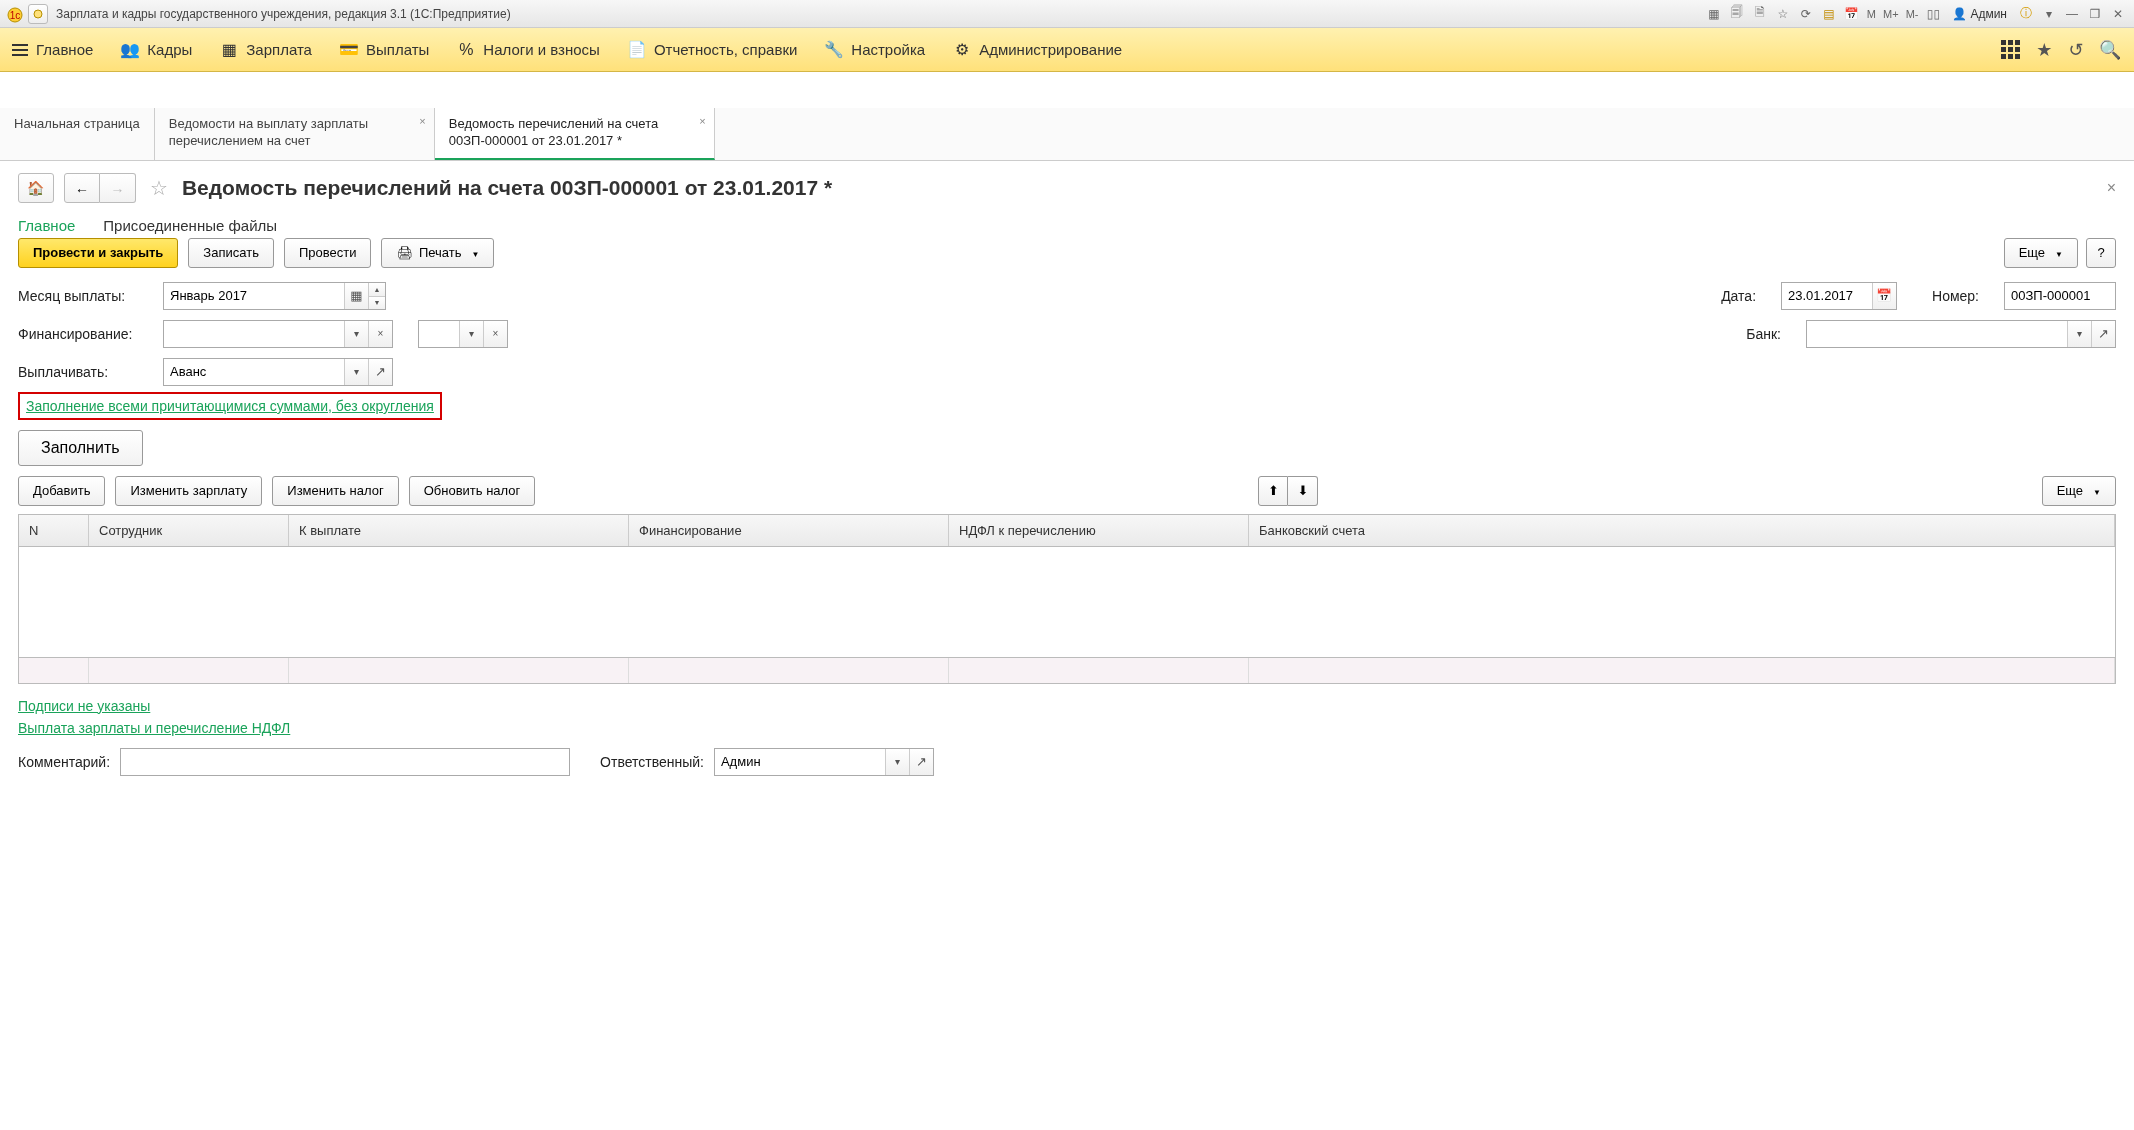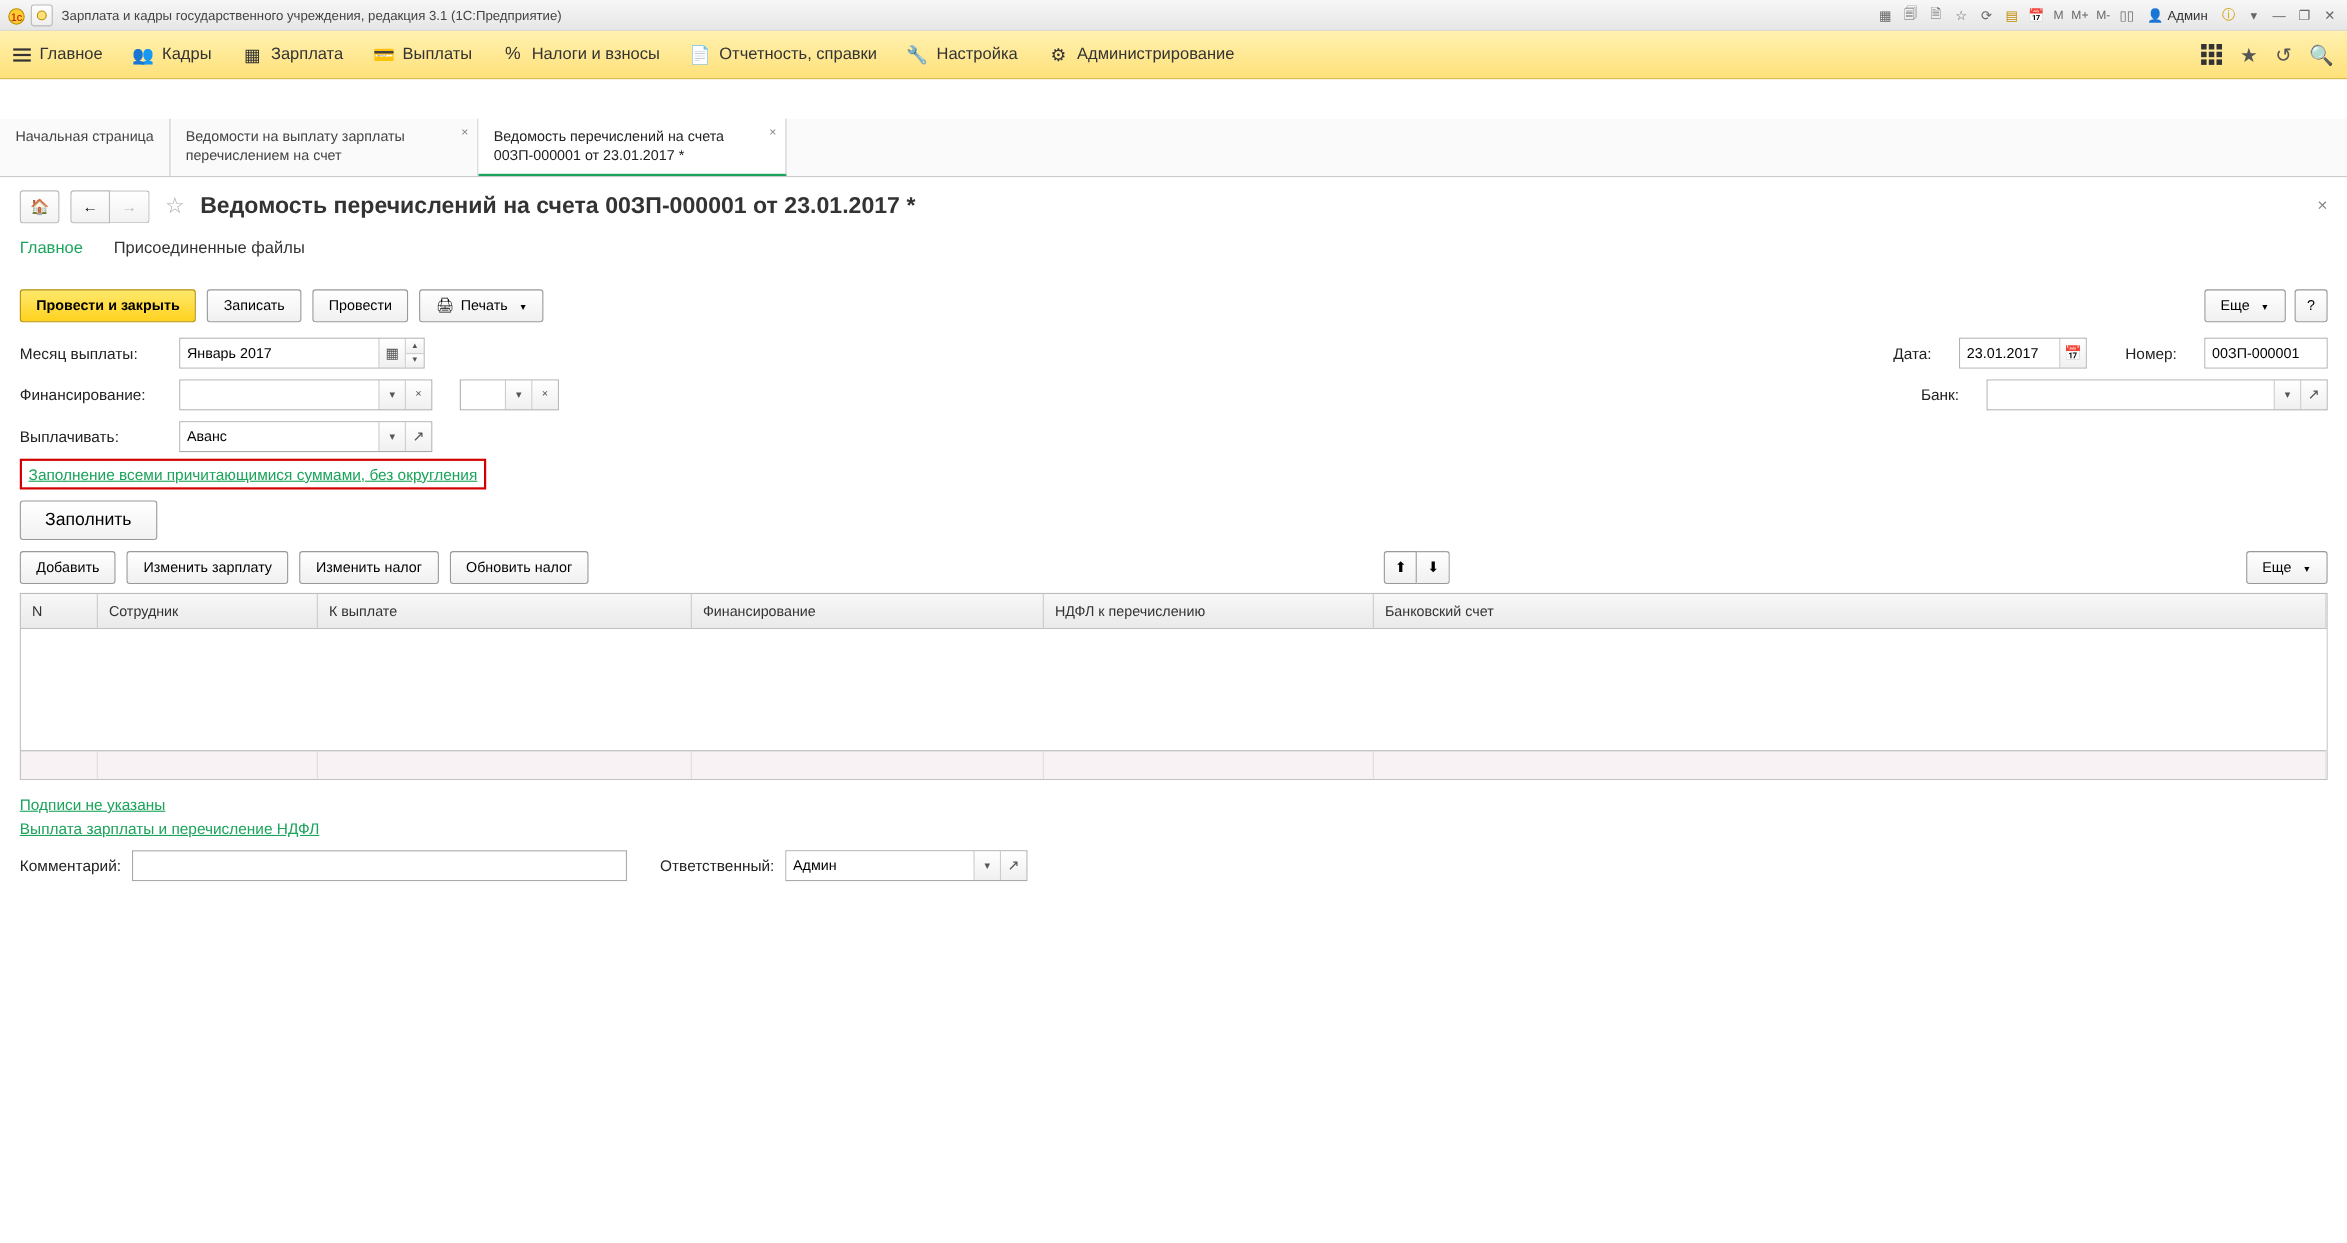--- a/index.html
+++ b/index.html
@@ -35,21 +35,21 @@
 .ph-group .ph-btn:first-child { border-radius: 3px 0 0 3px; }
 .ph-group .ph-btn:last-child { border-radius: 0 3px 3px 0; border-left: none; }
 .ph-star { font-size: 20px; color: #aaa; cursor: pointer; margin: 0 4px; }
 .page-title { font-size: 21px; font-weight: bold; }
 .page-close { margin-left: auto; font-size: 16px; color: #888; cursor: pointer; }
 
 .subnav { margin-top: 10px; display: flex; gap: 28px; font-size: 15px; }
 .subnav-item { cursor: pointer; color: #333; padding: 4px 0; }
 .subnav-item.active { color: #1aa35a; }
 
-.toolbar { margin-top: 25px; display: flex; align-items: center; gap: 10px; }
+.toolbar { margin-top: 0; display: flex; align-items: center; gap: 10px; }
 .btn { height: 30px; padding: 0 14px; border: 1px solid #999; background: linear-gradient(#fff,#f0f0f0); border-radius: 3px; cursor: pointer; font-size: 13px; display: inline-flex; align-items: center; gap: 6px; }
 .btn.primary { background: linear-gradient(#ffe86b,#ffd21f); border-color: #b58f00; font-weight: bold; }
 .btn .caret::after { content: "▼"; font-size: 8px; margin-left: 4px; }
 .toolbar-right { margin-left: auto; display: flex; gap: 8px; }
 .btn.sq { width: 30px; padding: 0; justify-content: center; }
 
 .form { margin-top: 14px; display: flex; flex-direction: column; gap: 10px; }
 .form-row { display: flex; align-items: center; gap: 25px; }
 .label { font-size: 14px; color: #222; min-width: 120px; }
 .input-wrap { display: flex; align-items: center; border: 1px solid #aaa; height: 28px; background: #fff; }
@@ -315,21 +315,21 @@
     </button>
   </div>
 
   <div class="grid">
     <div class="grid-header">
       <div class="cell n">N</div>
       <div class="cell emp">Сотрудник</div>
       <div class="cell pay">К выплате</div>
       <div class="cell fin">Финансирование</div>
       <div class="cell ndfl">НДФЛ к перечислению</div>
-      <div class="cell bank">Банковский счет</div>
+      <div class="cell bank">Банковский счета</div>
     </div>
     <div class="grid-body"></div>
     <div class="grid-footer">
       <div class="cell n"></div>
       <div class="cell emp"></div>
       <div class="cell pay"></div>
       <div class="cell fin"></div>
       <div class="cell ndfl"></div>
       <div class="cell bank"></div>
     </div>

